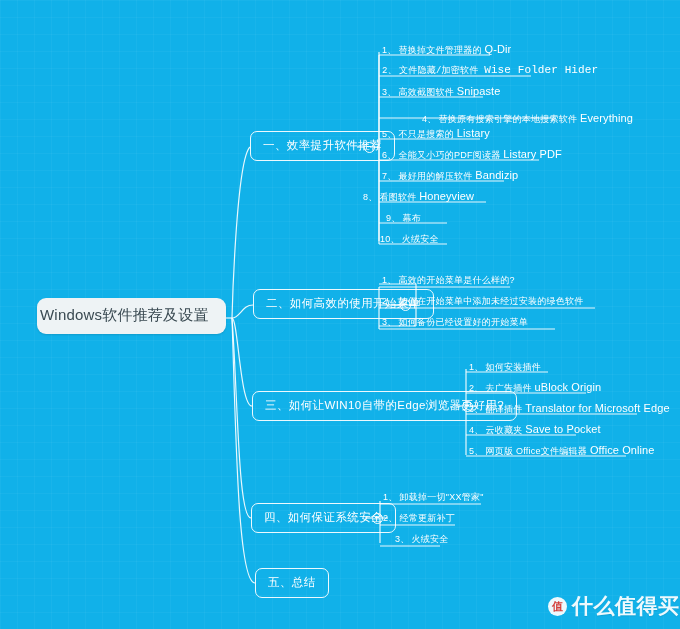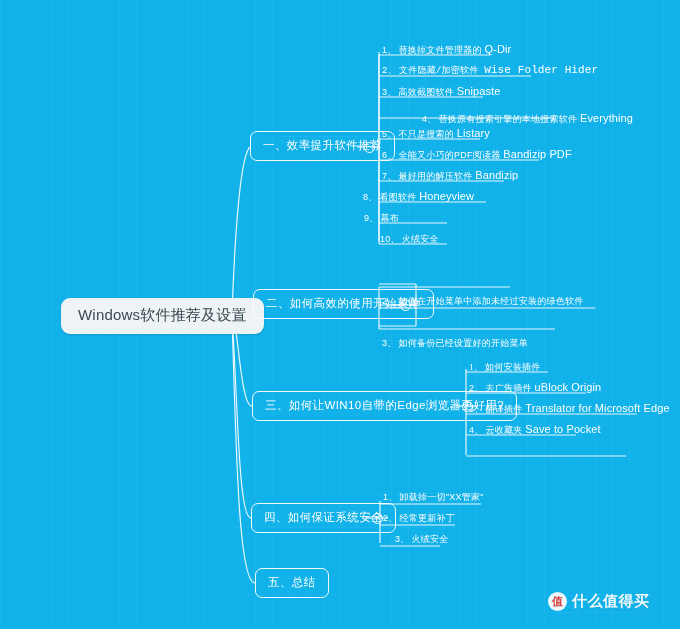--- a/index.html
+++ b/index.html
@@ -16,30 +16,29 @@
     background-image:
       linear-gradient(to right, rgba(255,255,255,0.035) 1px, transparent 1px),
       linear-gradient(to bottom, rgba(255,255,255,0.035) 1px, transparent 1px);
     background-size:17px 17px;
   }
   svg.links{position:absolute;left:0;top:0;width:680px;height:629px;pointer-events:none;}
 
   
   .central{
     position:absolute;left:37px;top:298px;
-    padding:9px 17px 10px 17px;
+    padding:9px 17px 10px 3px;
     background:#eef3f5;
     border-radius:9px;
     color:#3a4a52;
     font-size:15px;
     line-height:1.1;
     white-space:nowrap;
     box-shadow:0 1px 2px rgba(0,0,0,0.12);
     letter-spacing:0.2px;
-    margin-left:24px;
   }
 
   
   .branch{
     position:absolute;
     border:1.4px solid rgba(255,255,255,0.92);
     border-radius:7px;
     color:#ffffff;
     font-size:11.5px;
     line-height:1.1;
@@ -81,21 +80,21 @@
     display:flex;align-items:center;gap:5px;
     opacity:0.93;
   }
   .wm-badge{
     width:19px;height:19px;border-radius:50%;
     background:#ffffff;color:#e3372e;
     font-size:11px;line-height:19px;text-align:center;
     font-weight:bold;
   }
   .wm-text{
-    color:#ffffff;font-size:15px;font-weight:bold;letter-spacing:0.5px;
+    color:#ffffff;font-size:21px;font-weight:bold;letter-spacing:0.5px;
     text-shadow:0 1px 1px rgba(0,0,0,0.10);
   }
 </style>
 </head>
 <body>
 
 <div id="canvas">
 
   <svg class="links" viewBox="0 0 680 629">
     <g fill="none" stroke="#ffffff" stroke-width="1.2" stroke-opacity="0.9">
@@ -177,59 +176,65 @@
   <div class="sub" style="left:382px;top:85px;">
     <span class="num">3、</span><span>高效截图软件 </span><span class="en">Snipaste</span>
   </div>
   <div class="sub" style="left:382px;top:112px;margin-left:40px;">
     <span class="num">4、</span><span>替换原有搜索引擎的本地搜索软件 </span><span class="en">Everything</span>
   </div>
   <div class="sub" style="left:382px;top:127px;">
     <span class="num">5、</span><span>不只是搜索的 </span><span class="en">Listary</span>
   </div>
   <div class="sub" style="left:382px;top:148px;">
-    <span class="num">6、</span><span>全能又小巧的PDF阅读器 </span><span class="en">Bandizip PDF</span>
+    <span class="num">6、</span><span>全能又小巧的PDF阅读器 </span><span class="en">Listary PDF</span>
   </div>
   <div class="sub" style="left:382px;top:169px;">
     <span class="num">7、</span><span>最好用的解压软件 </span><span class="en">Bandizip</span>
   </div>
   <div class="sub" style="left:363px;top:190px;">
     <span class="num">8、</span><span>看图软件 </span><span class="en">Honeyview</span>
   </div>
-  <div class="sub" style="left:364px;top:211px;">
+  <div class="sub" style="left:386px;top:211px;">
     <span class="num">9、</span><span>幕布</span><span class="en"></span>
   </div>
   <div class="sub" style="left:380px;top:232px;">
     <span class="num">10、</span><span>火绒安全</span><span class="en"></span>
   </div>
 
   <div class="branch" style="left:253px;top:289px;">二、如何高效的使用开始菜单</div>
   <div class="toggle" style="left:400px;top:300px;"></div>
 
+  <div class="sub" style="left:382px;top:275px;">
+    <span class="num">1、</span><span>高效的开始菜单是什么样的?</span>
+  </div>
   <div class="sub" style="left:382px;top:296px;">
     <span class="num">2、</span><span>如何在开始菜单中添加未经过安装的绿色软件</span>
   </div>
-  <div class="sub" style="left:382px;top:317px;margin-top:21px;">
+  <div class="sub" style="left:382px;top:317px;">
     <span class="num">3、</span><span>如何备份已经设置好的开始菜单</span>
   </div>
 
   <div class="branch" style="left:252px;top:391px;">三、如何让WIN10自带的Edge浏览器更好用?</div>
   <div class="toggle" style="left:462px;top:401px;"></div>
 
-  <div class="sub" style="left:469px;top:360px;font-family:Liberation Serif, serif;">
+  <div class="sub" style="left:469px;top:360px;">
     <span class="num">1、</span><span>如何安装插件</span><span class="en"></span>
   </div>
   <div class="sub" style="left:469px;top:381px;">
     <span class="num">2、</span><span>去广告插件 </span><span class="en">uBlock Origin</span>
   </div>
   <div class="sub" style="left:469px;top:402px;text-align:right;">
     <span class="num">3、</span><span>翻译插件 </span><span class="en">Translator for Microsoft Edge</span>
   </div>
   <div class="sub" style="left:469px;top:423px;">
     <span class="num">4、</span><span>云收藏夹 </span><span class="en">Save to Pocket</span>
+  </div>
+  <div class="sub" style="left:469px;top:444px;">
+    <span class="num">5、</span><span>网页版 Office文件编辑器 </span><span class="en">Office Online</span>
   </div>
 
   <div class="branch" style="left:251px;top:503px;">四、如何保证系统安全</div>
   <div class="toggle" style="left:372px;top:513px;"></div>
 
   <div class="sub" style="left:383px;top:492px;">
     <span class="num">1、</span><span>卸载掉一切"XX管家"</span>
   </div>
   <div class="sub" style="left:383px;top:513px;text-align:center;">
     <span class="num">2、</span><span>经常更新补丁</span>

